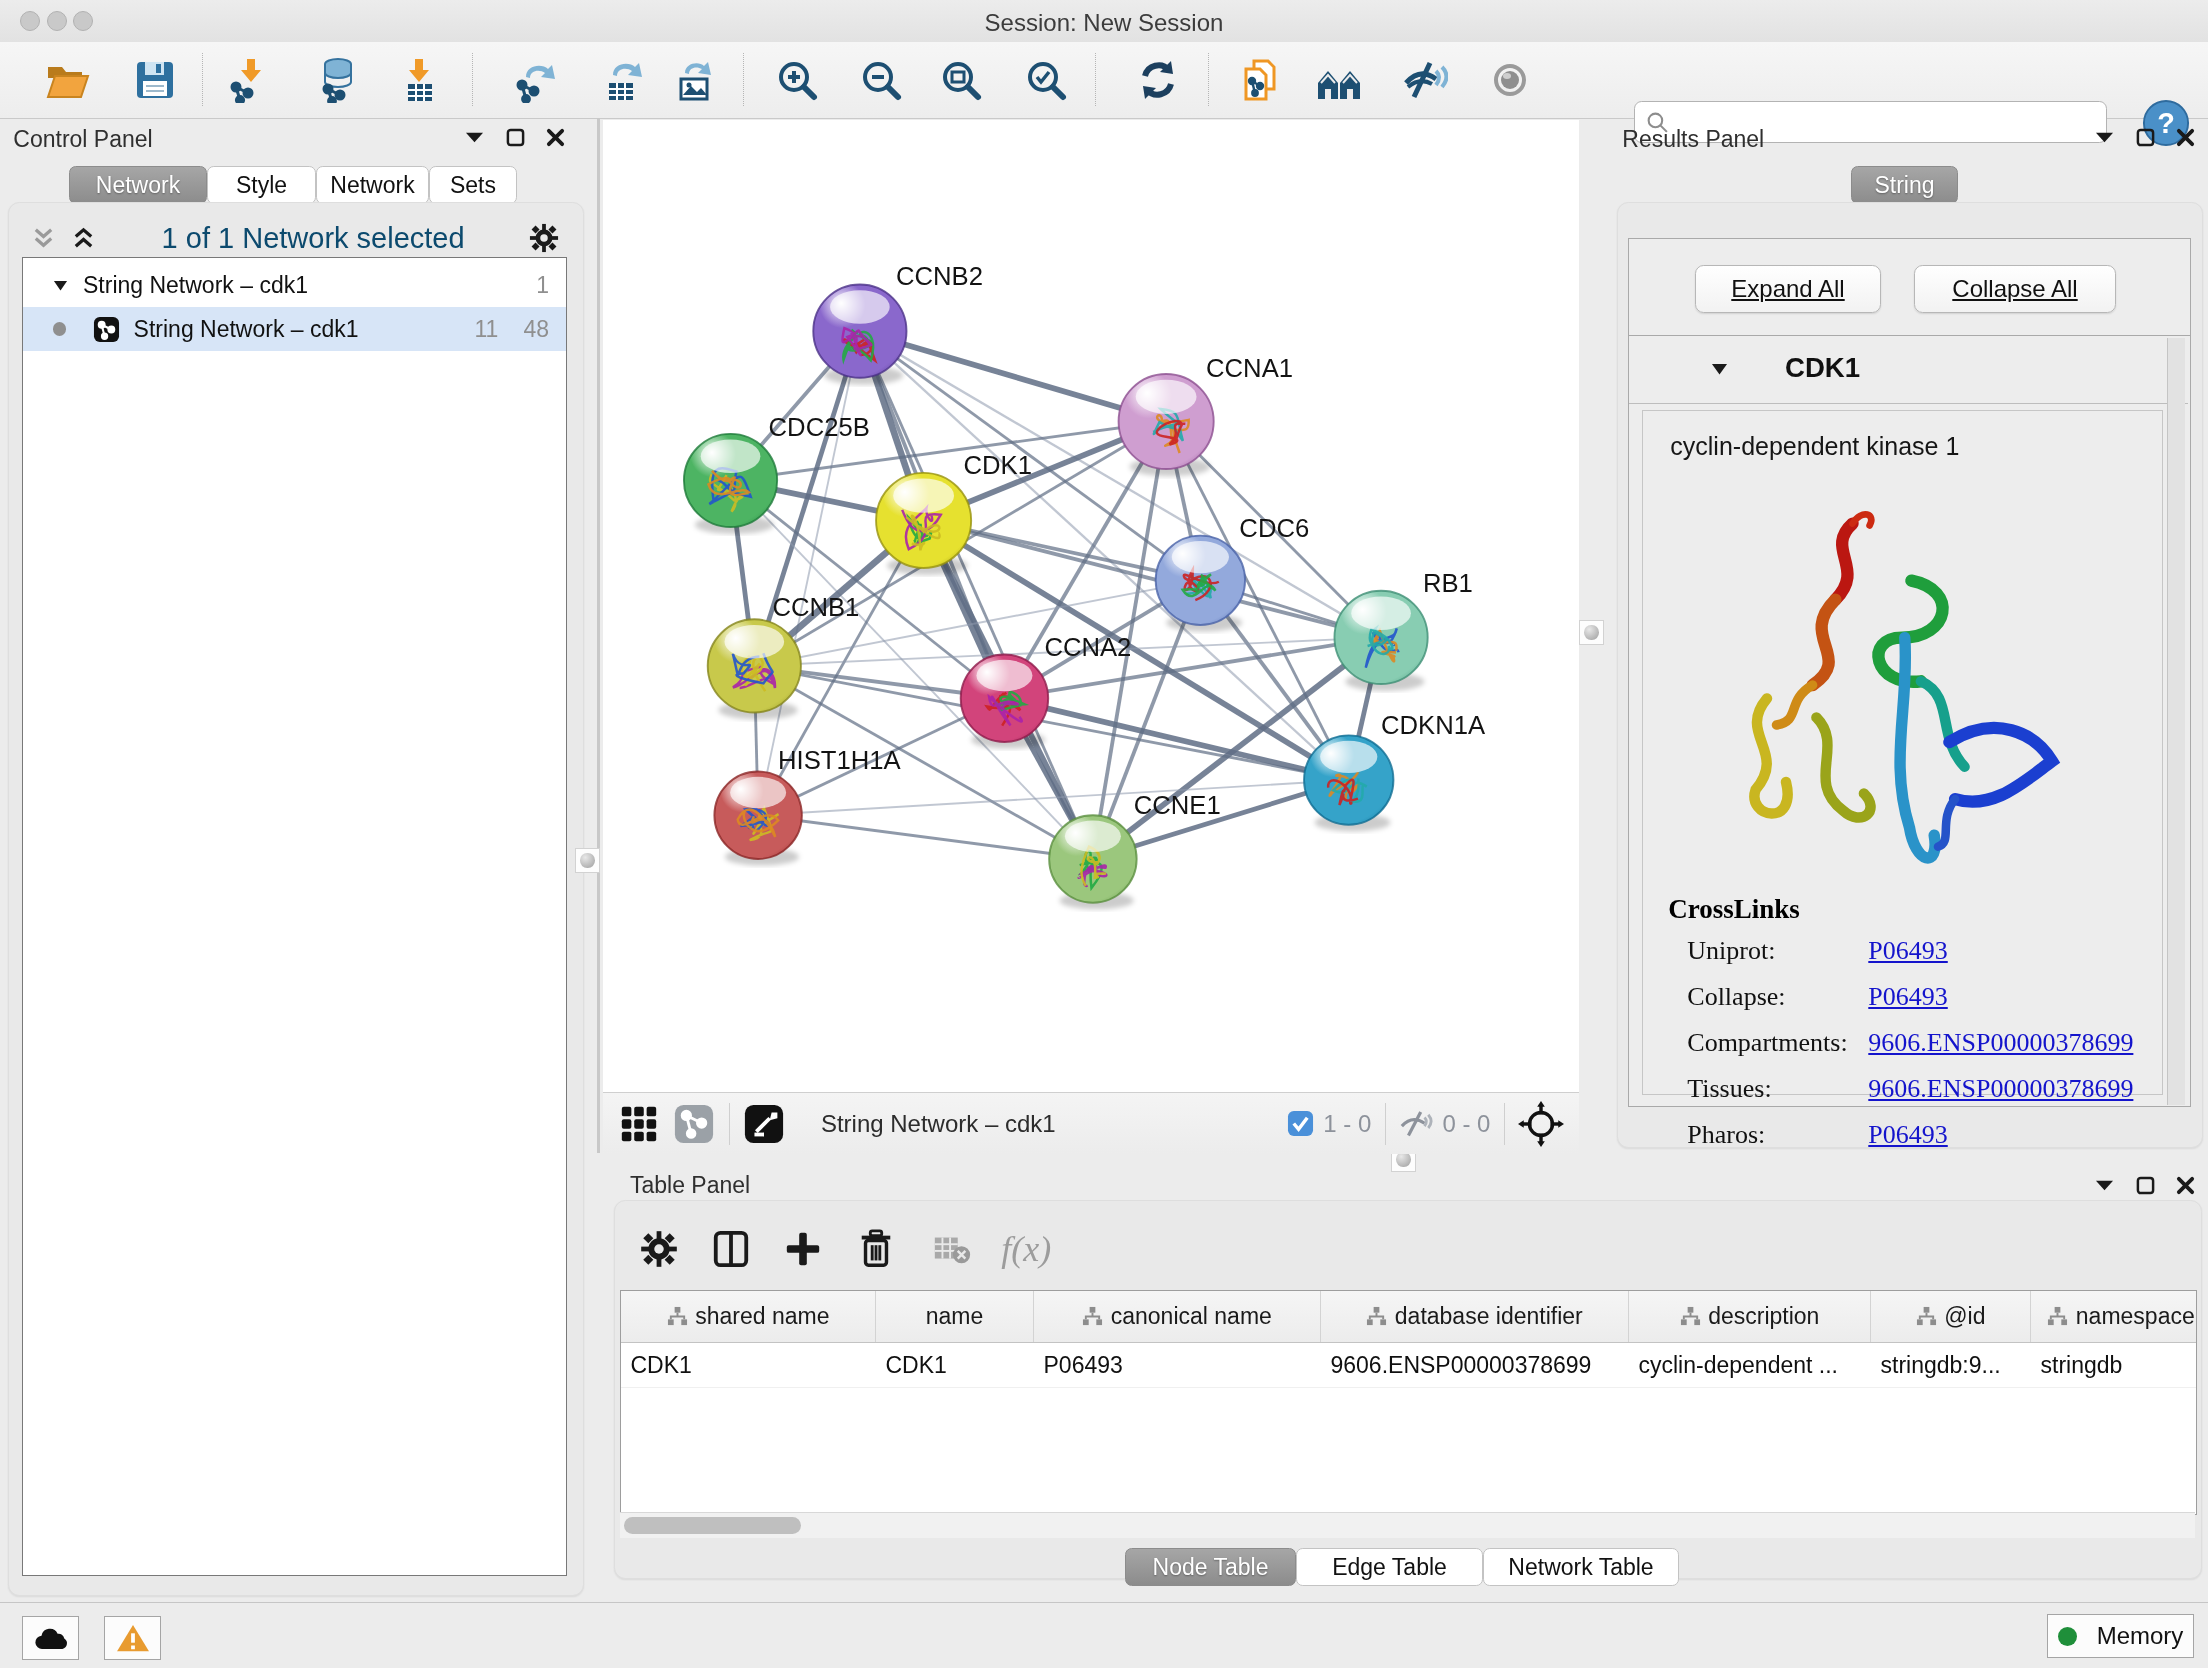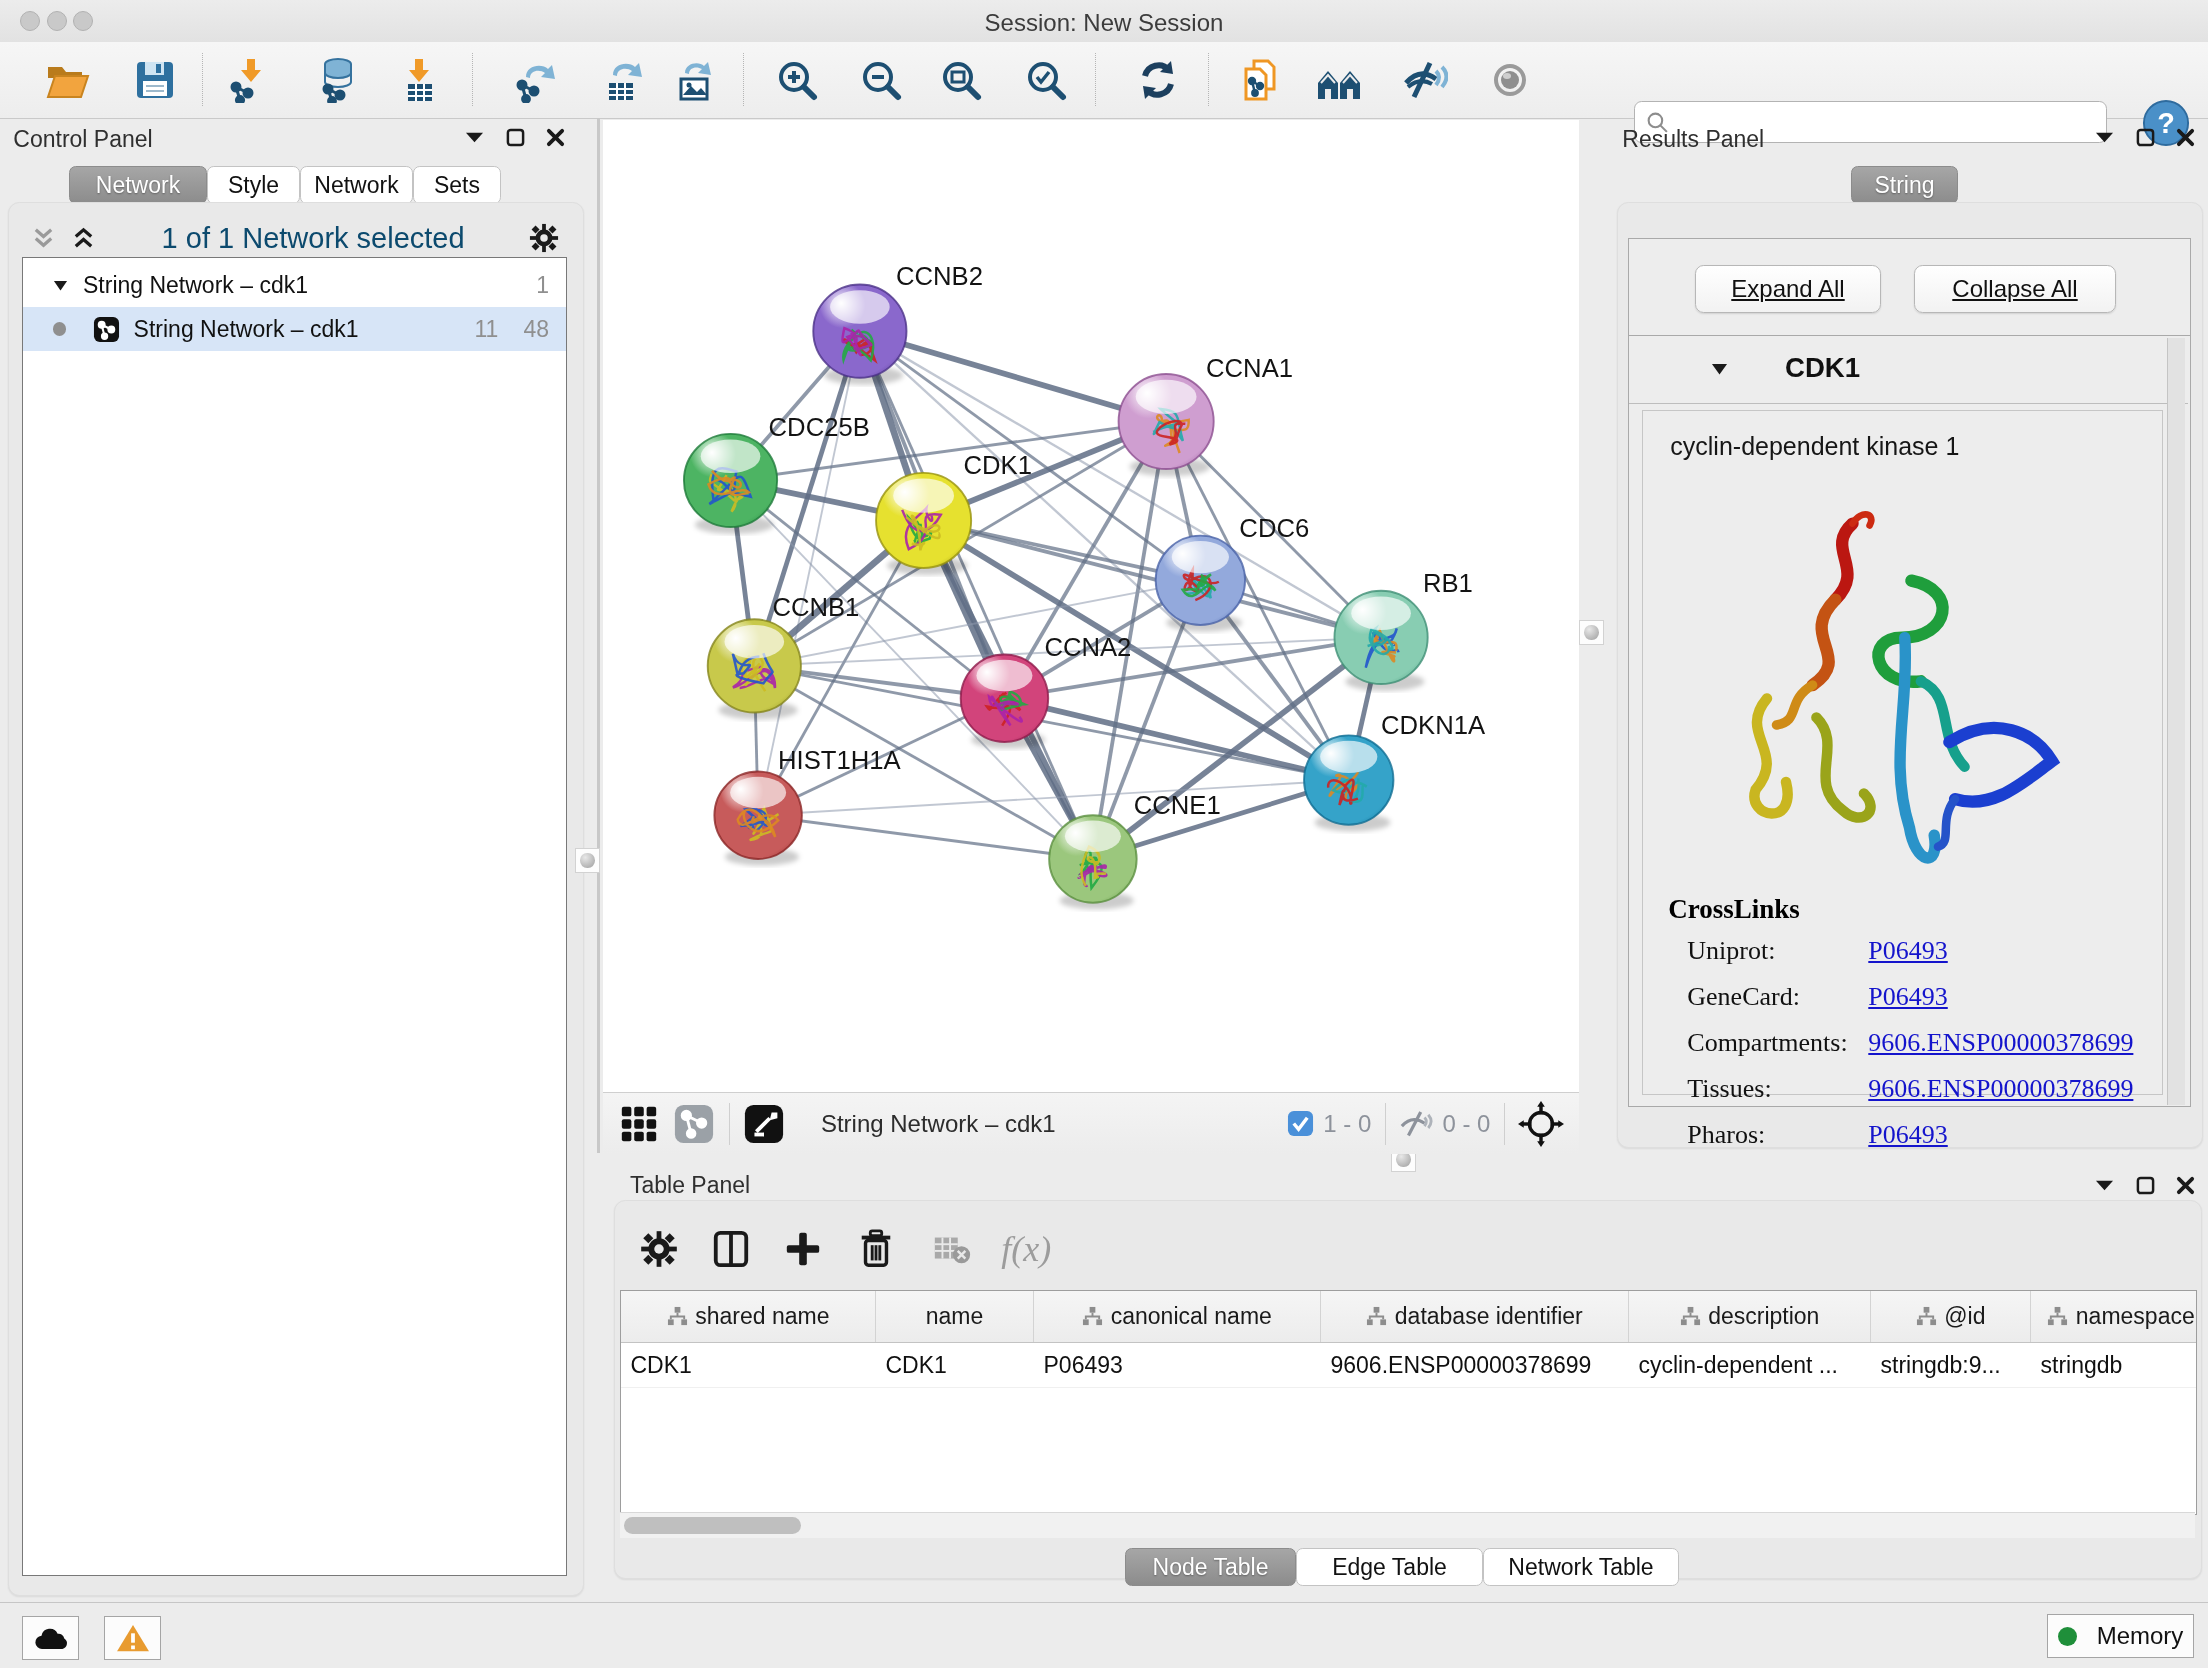--- a/index.html
+++ b/index.html
@@ -281,21 +281,21 @@
       <svg width="21" height="13.3" viewBox="0 0 22 14">
           <path d="M2 3 h18 l-9 10z" fill="#1a1a1a"></path>
         </svg>
       <svg width="19" height="19" viewBox="0 0 20 20">
           <rect x="2" y="2" width="16" height="16" rx="3" fill="none" stroke="#1a1a1a" stroke-width="2.6"></rect>
         </svg>
       <svg width="19" height="19" viewBox="0 0 20 20">
           <path d="M3 3 L17 17 M17 3 L3 17" stroke="#1a1a1a" stroke-width="4" stroke-linecap="round"></path>
         </svg>
     </div>
-    <div id="ctl-tabs" class="abs tabstrip" style="left:69px;top:48px"><div class="tab active" style="width: 138px;">Network</div><div class="tab" style="width: 93px;">Style</div><div class="tab" style="width: 113px;">Network</div><div class="tab" style="width: 88px;">Sets</div></div>
+    <div id="ctl-tabs" class="abs tabstrip" style="left:69px;top:48px"><div class="tab active" style="width: 138px;">Network</div><div class="tab" style="width: 109px;">Style</div><div class="tab" style="width: 113px;">Network</div><div class="tab" style="width: 88px;">Sets</div></div>
     <div class="abs roundbox" style="left:7.6px;top:84px;width:574px;height:1392px"></div>
     <div id="ctl-strip" class="abs" style="left:22px;top:103px;width:543px;height:34px">
       <svg width="27" height="25" viewBox="0 0 28 26" style="margin-left:7.6px">
           <g stroke="#9a9a9a" stroke-width="3.4" fill="none">
             <path d="M6 4 l8 7 8-7"></path>
             <path d="M6 13 l8 7 8-7"></path>
           </g>
         </svg>
       <svg width="27" height="25" viewBox="0 0 28 26" style="margin-left:13.3px">
           <g stroke="#1a1a1a" stroke-width="3.4" fill="none">
@@ -691,21 +691,21 @@
             <path d="M258 318 C240 340 256 364 240 368" stroke="#2553c9" stroke-width="9"></path>
           </g>
         </svg>
         <div class="abs serif" style="left:25px;top:483px;font-size:27px;font-weight:bold;color:#000">CrossLinks</div>
         <div id="xl-rows" class="abs" style="left:44px;top:525px;width:457px">
             <div style="display: flex; margin-bottom: 16px;">
               <div class="serif xl-label" style="width: 181px;">Uniprot:</div>
               <div class="serif xl-link">P06493</div>
             </div>
             <div style="display: flex; margin-bottom: 16px;">
-              <div class="serif xl-label" style="width: 181px;">GeneCard:</div>
+              <div class="serif xl-label" style="width: 181px;">Collapse:</div>
               <div class="serif xl-link">P06493</div>
             </div>
             <div style="display: flex; margin-bottom: 16px;">
               <div class="serif xl-label" style="width: 181px;">Compartments:</div>
               <div class="serif xl-link">9606.ENSP00000378699</div>
             </div>
             <div style="display: flex; margin-bottom: 16px;">
               <div class="serif xl-label" style="width: 181px;">Tissues:</div>
               <div class="serif xl-link">9606.ENSP00000378699</div>
             </div>

